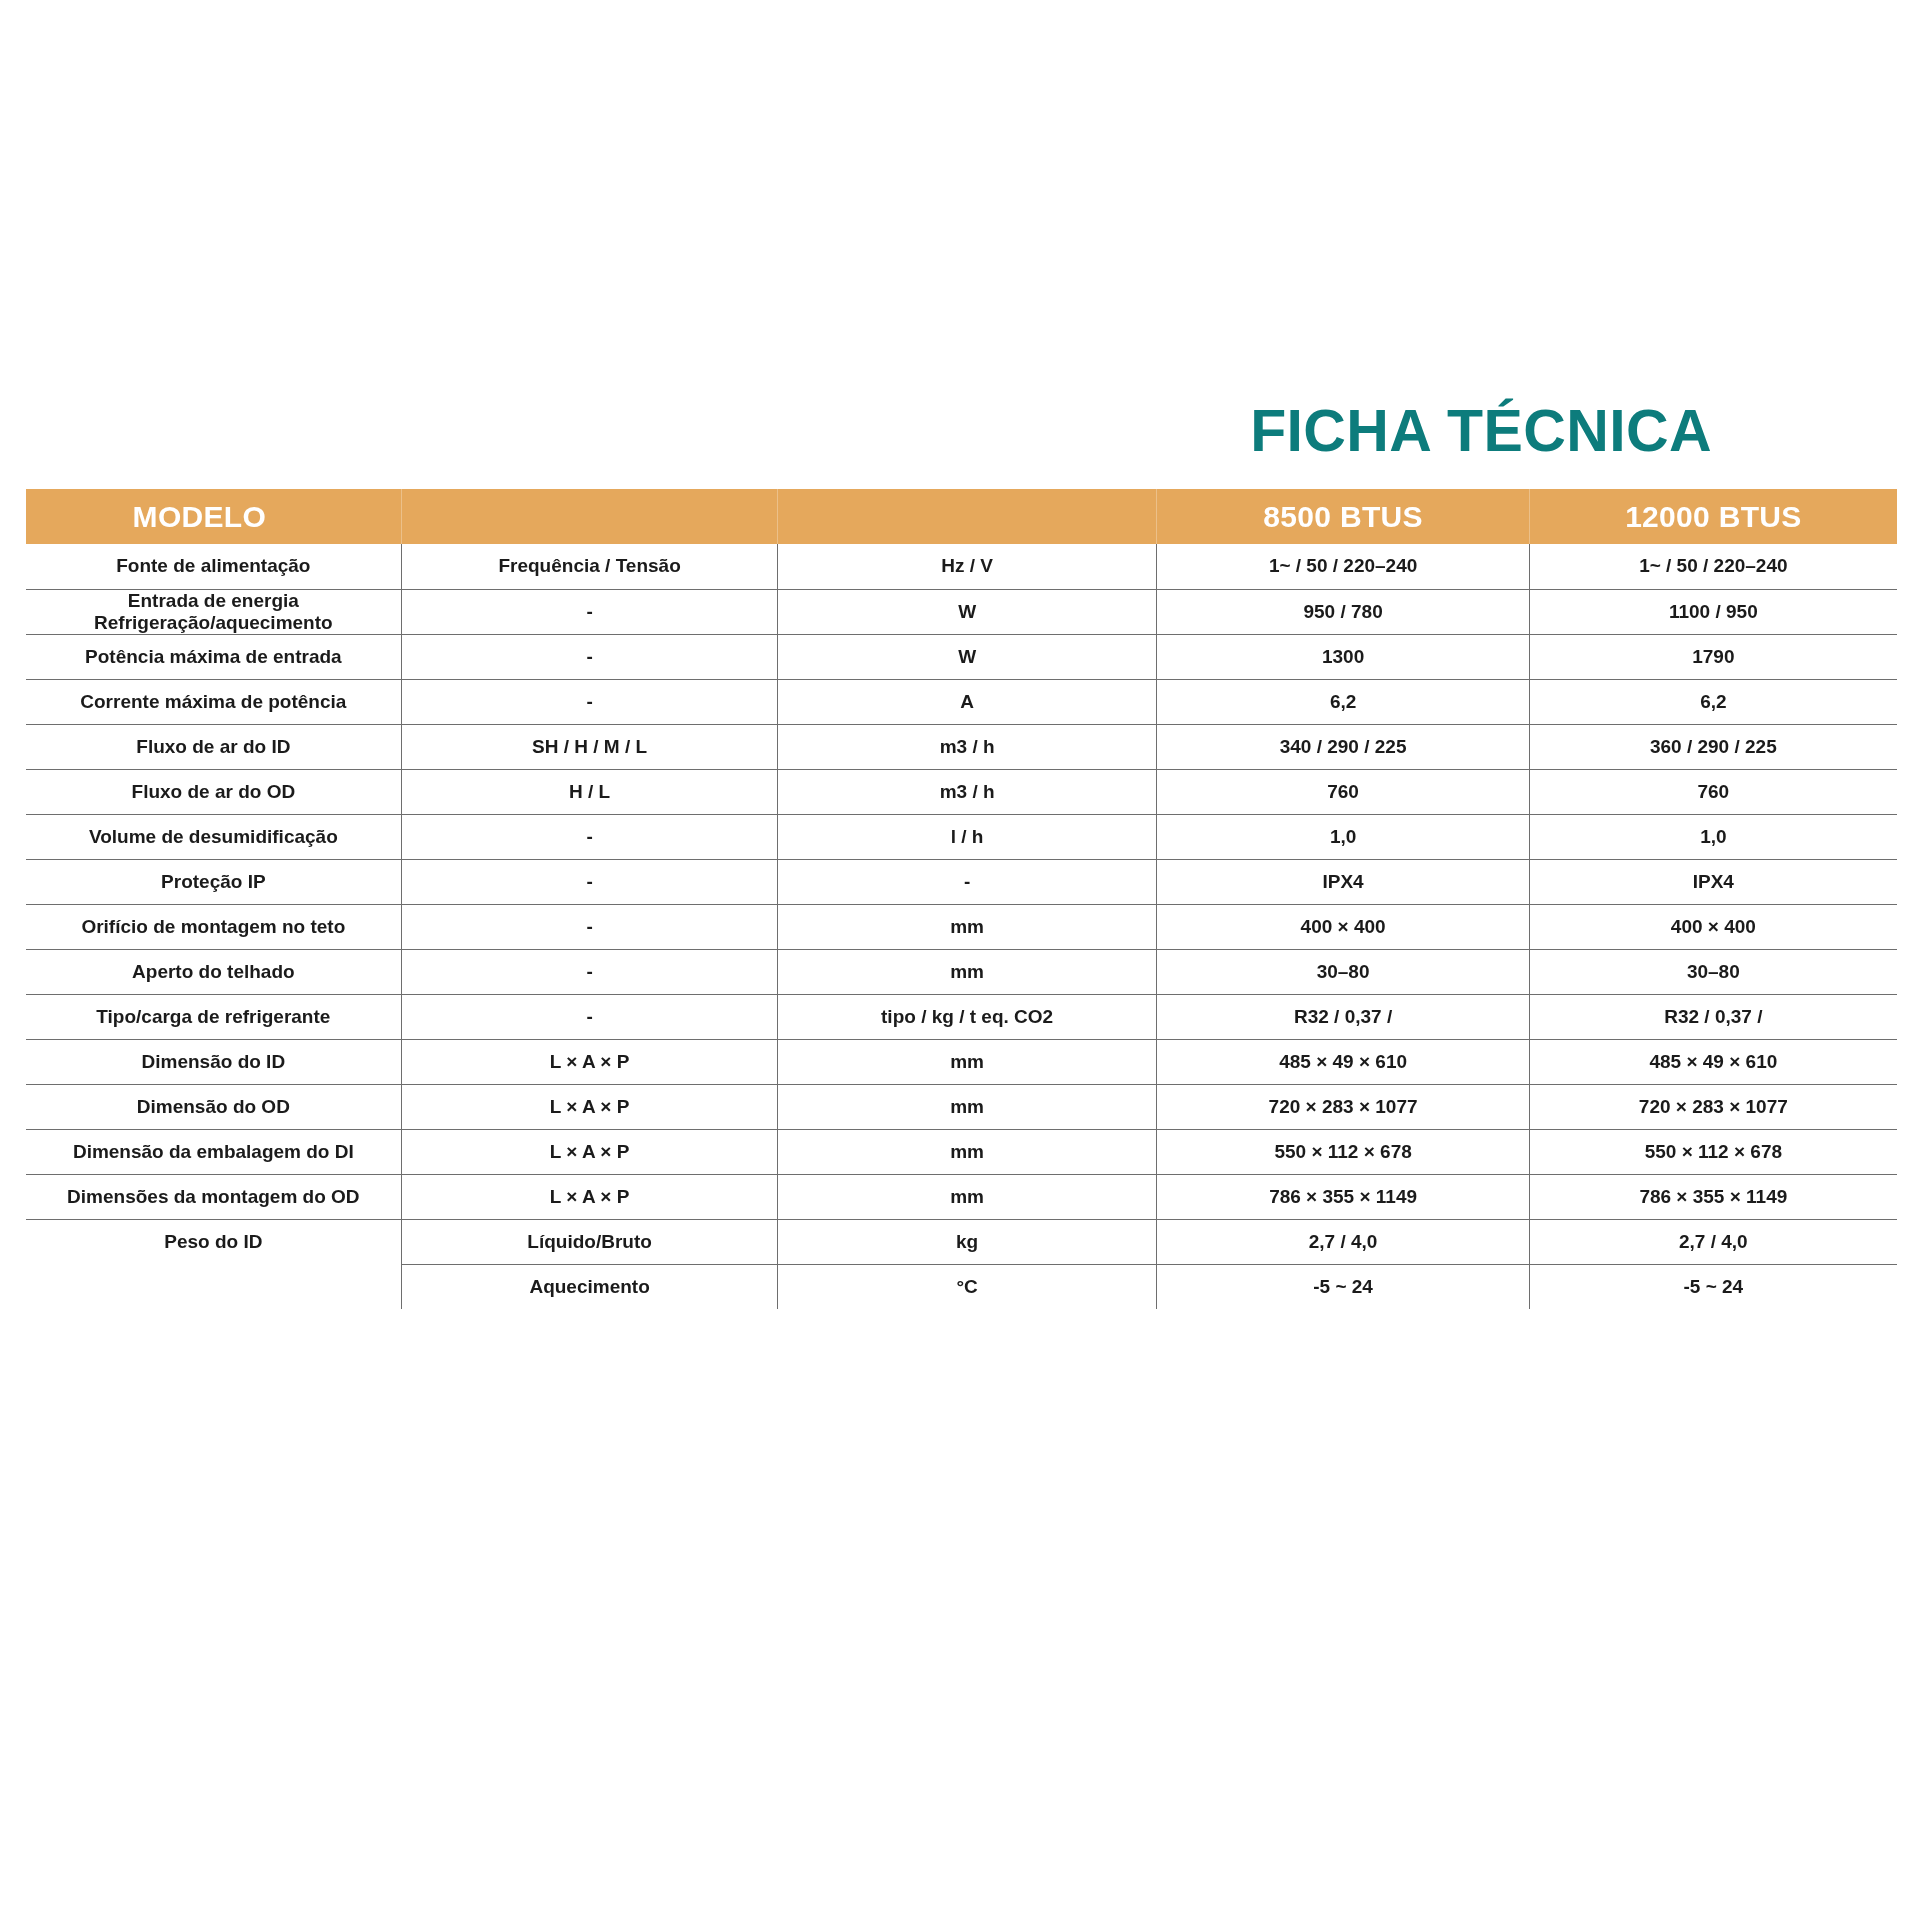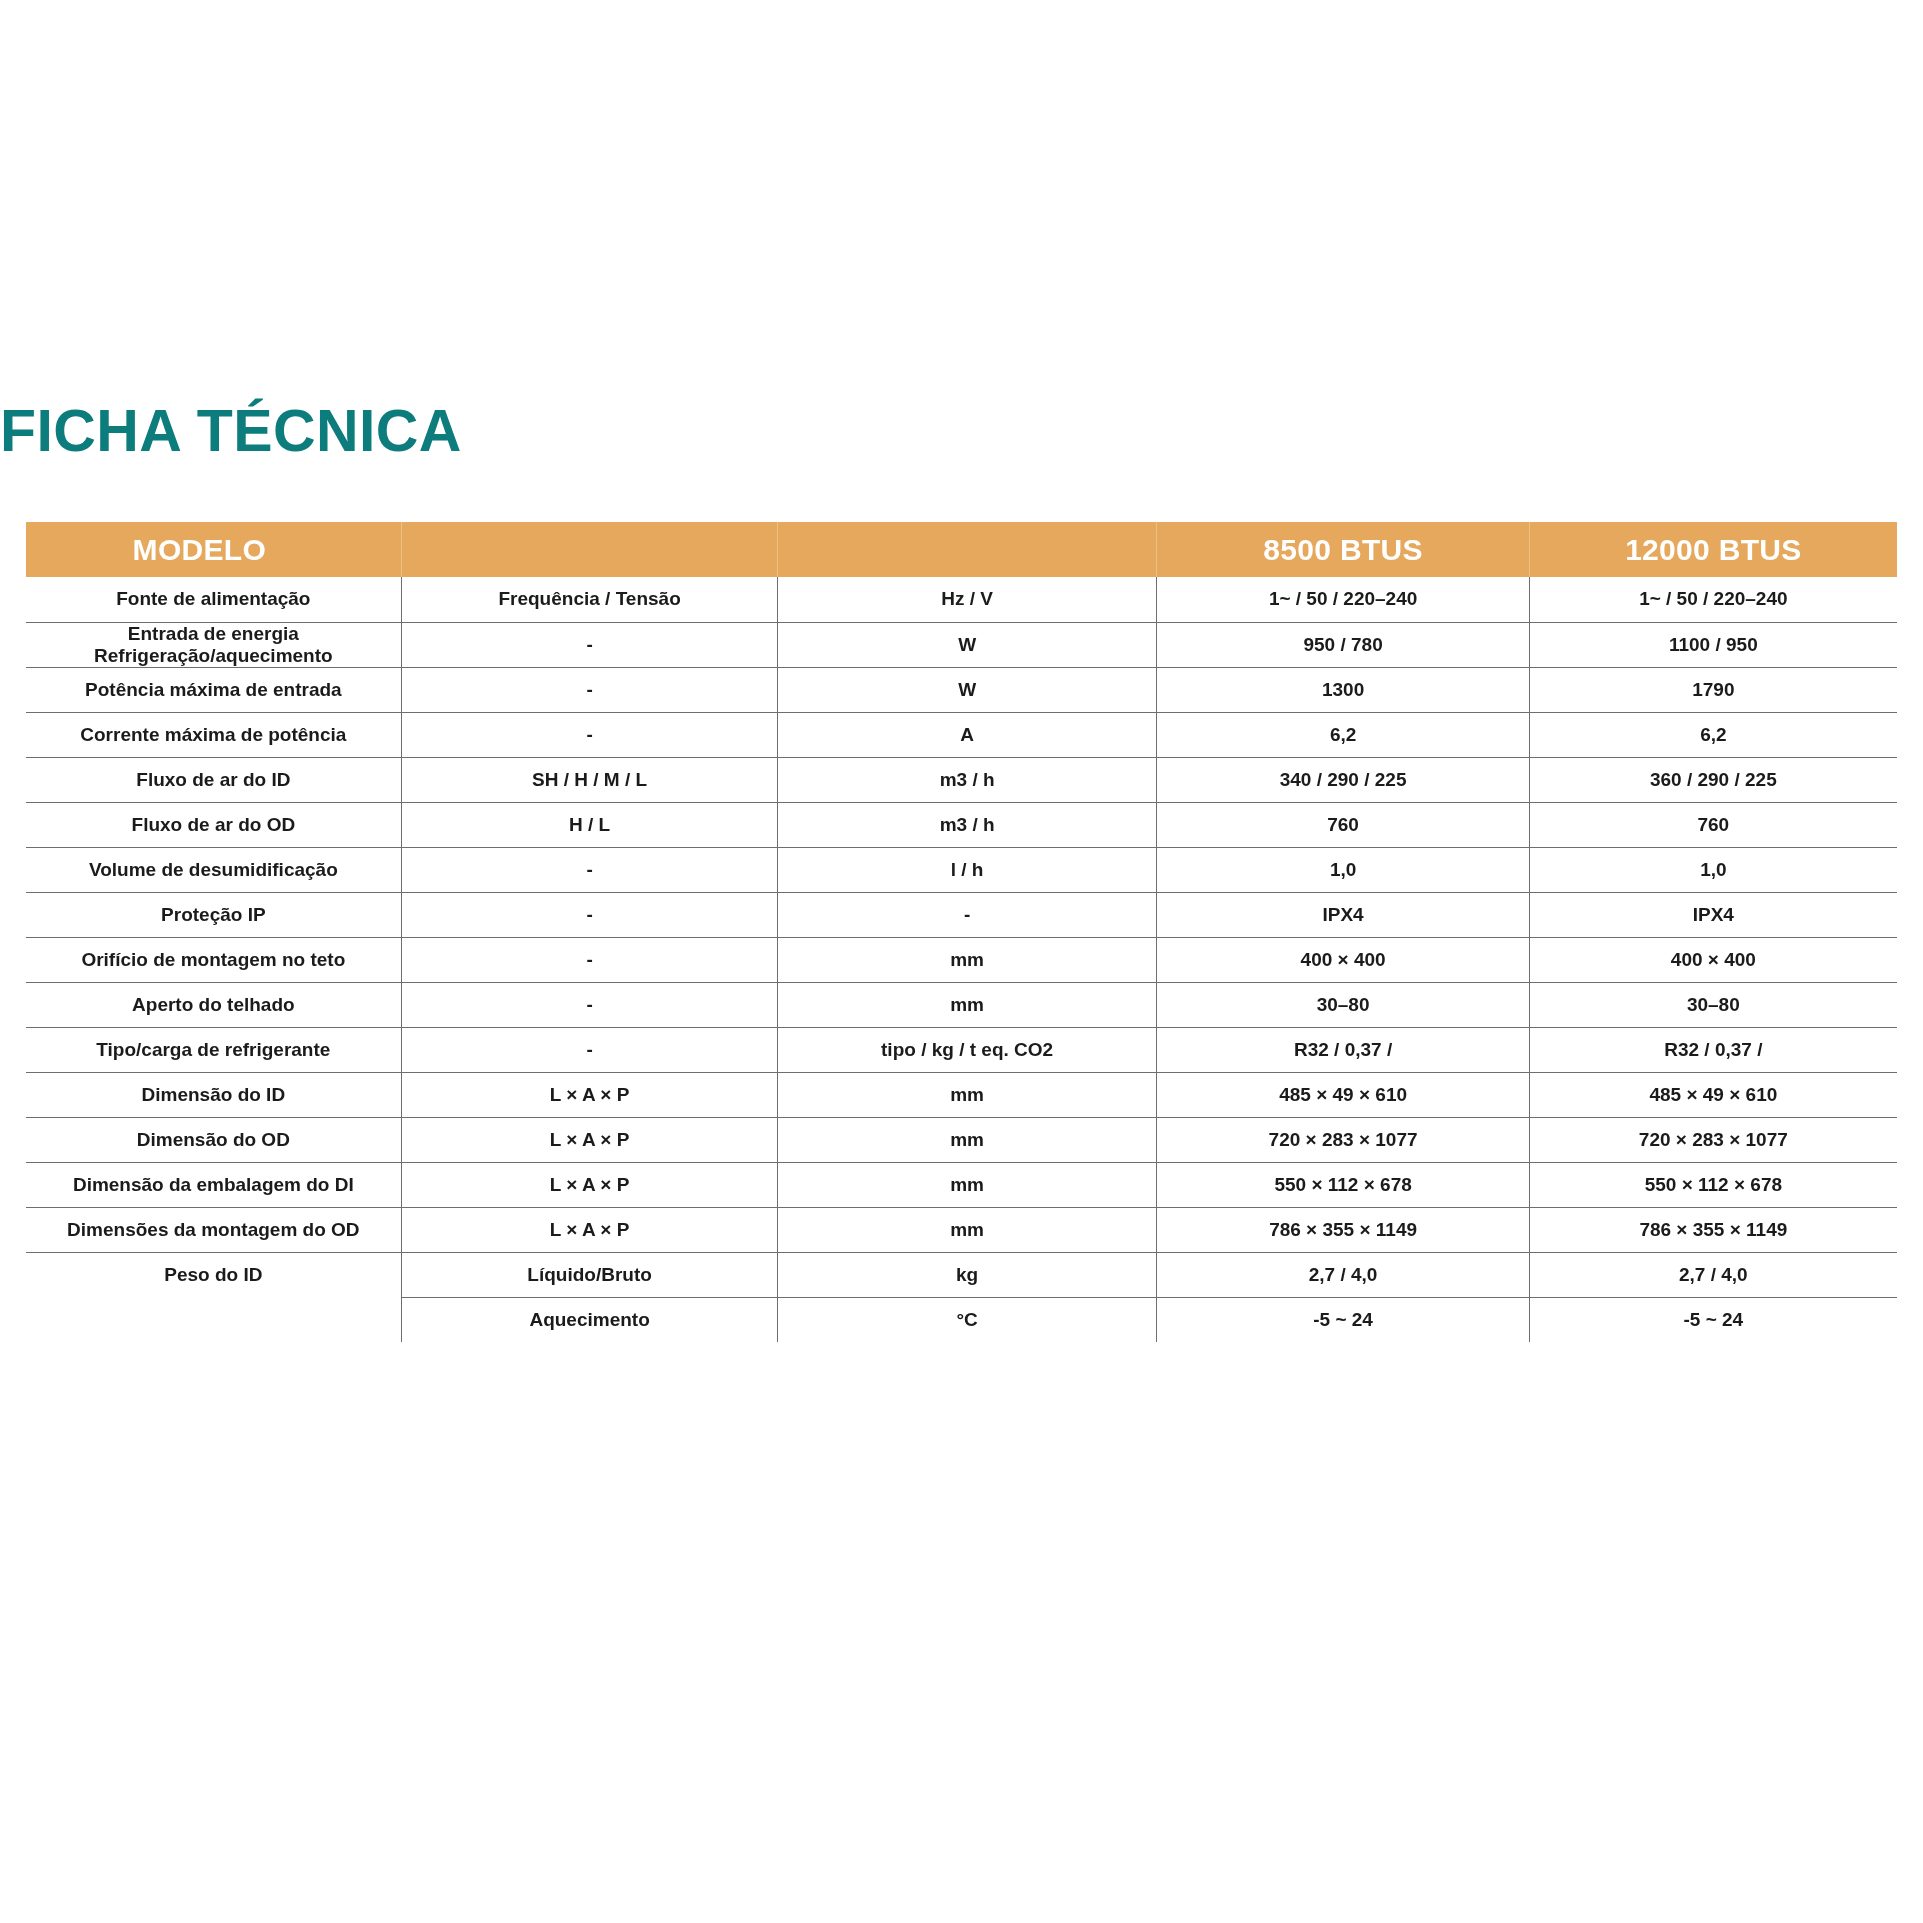--- a/index.html
+++ b/index.html
@@ -17,44 +17,43 @@
   .page {
     position: relative;
     width: 1924px;
     height: 1924px;
     box-sizing: border-box;
   }
 
   
   .title {
     position: absolute;
-    left: 0;
+    left: 8px;
     top: 397px;
     width: 1704px;
-    text-align: left;
+    text-align: right;
     font-size: 59px;
     font-weight: 700;
     letter-spacing: 0.4px;
     color: #0d7c7c;
     white-space: nowrap;
   }
 
   
   .spec-wrap {
     position: absolute;
     left: 25.6px;
     top: 489px;
     width: 1870px;
   }
 
   table.spec {
     width: 1870px;
     border-collapse: collapse;
     table-layout: fixed;
-    margin-top: 33px;
   }
 
   table.spec col.c0 { width: 376px; }
   table.spec col.c1 { width: 376px; }
   table.spec col.c2 { width: 379px; }
   table.spec col.c3 { width: 373px; }
   table.spec col.c4 { width: 367px; }
 
   
   thead th {

